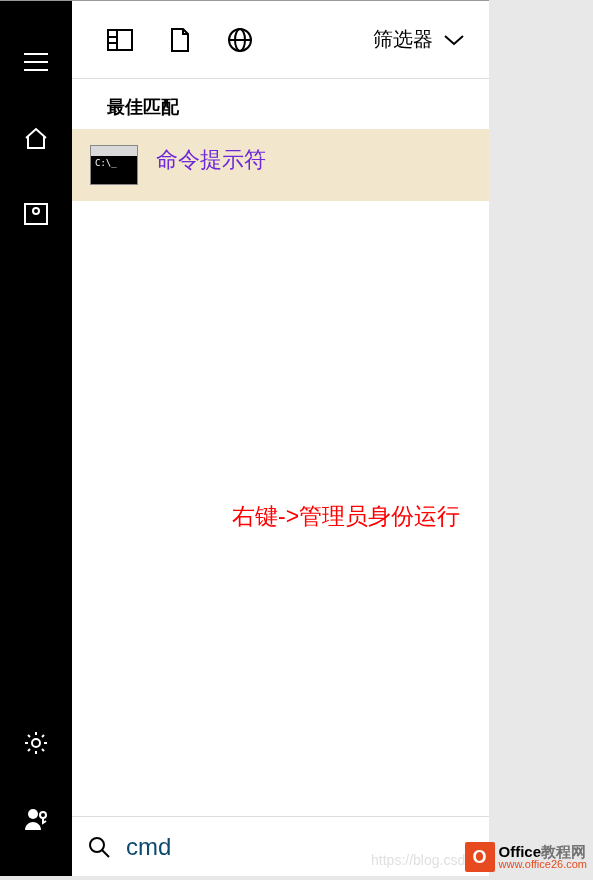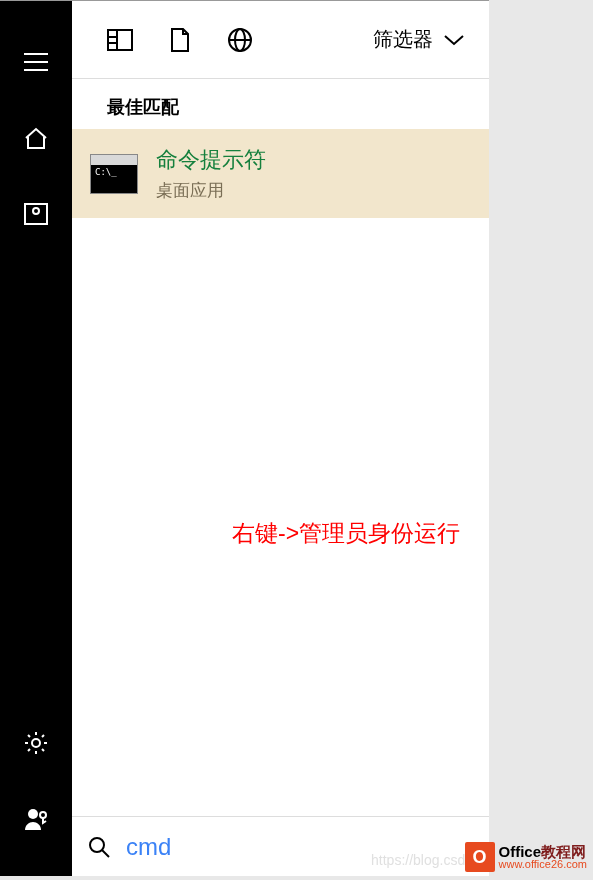--- a/index.html
+++ b/index.html
@@ -101,22 +101,22 @@
     .cmd-icon::after {
       content: "C:\\_";
       position: absolute;
       top: 12px; left: 4px;
       color: #fff;
       font-size: 9px;
       font-family: Consolas, monospace;
     }
     .result-text .title {
       font-size: 22px;
-      color: #15803d;
-      margin-bottom: 4px;
+      color: #6d28d9;
+      margin-bottom: 10px;
     }
     .result-text .subtitle {
       font-size: 17px;
       color: #7a6e55;
     }
     .annotation {
       color: #ff0000;
       font-size: 23px;
       position: absolute;
       top: 300px;
@@ -129,21 +129,21 @@
       align-items: center;
       padding: 0 16px;
       gap: 16px;
     }
     .search-input {
       border: none;
       outline: none;
       font-size: 24px;
       font-family: inherit;
       flex: 1;
-      color: #3b82f6;
+      color: #0c4a6e;
       background: transparent;
     }
     .content-area {
       flex: 1;
       position: relative;
       padding-left: 31px;
     }
     .watermark-blog {
       position: absolute;
       right: 120px;
@@ -166,21 +166,21 @@
       align-items: center;
       justify-content: center;
       color: #fff;
       font-weight: bold;
       font-size: 18px;
       border-radius: 2px;
     }
     .office-text { line-height: 1; }
     .office-top { font-size: 15px; font-weight: bold; }
     .office-top .o1 { color: #000000; }
-    .office-top .o2 { color: #7f1d1d; }
+    .office-top .o2 { color: #737373; }
     .office-bottom { font-size: 11px; color: #e74a1f; font-weight: normal; }
     .edge-strip {
       position: absolute;
       right: 0;
       top: 0;
       width: 8px;
       height: 100%;
       background: repeating-linear-gradient(180deg, #f0f0f0, #f0f0f0 40px, #ddd 40px, #ddd 42px);
       opacity: 0.5;
     }
@@ -258,21 +258,20 @@
           </svg>
       </div>
     </div>
 
     <div class="section-header">最佳匹配</div>
 
     <div class="result-item">
       <div class="cmd-icon"></div>
       <div class="result-text">
         <div class="title">命令提示符</div>
-        <div class="subtitle">桌面应用</div>
       </div>
     </div>
 
     <div class="content-area">
       <div class="annotation">右键-&gt;管理员身份运行</div>
     </div>
 
     <div class="searchbar">
       <svg width="22" height="22" viewBox="0 0 22 22" fill="none" stroke="#000" stroke-width="2">
           <circle cx="9" cy="9" r="7"></circle>

